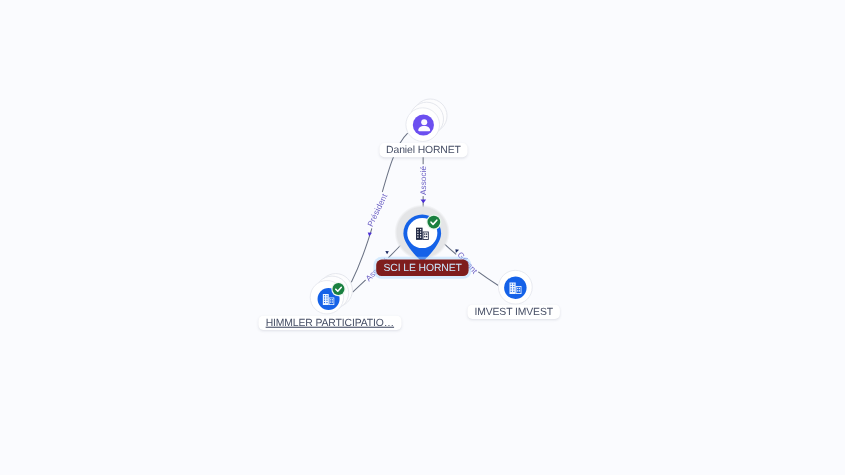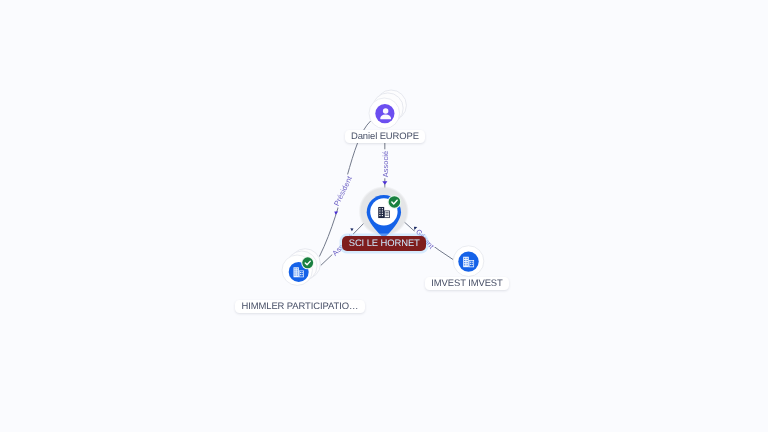--- a/index.html
+++ b/index.html
@@ -50,21 +50,21 @@
       <circle cx="26.1" cy="21.3" r="15.3" fill="#fdfdfe" stroke="#e3e5ec" stroke-width="0.85"></circle>
       <circle cx="22.9" cy="24.2" r="15.3" fill="#fdfdfe" stroke="#e3e5ec" stroke-width="0.85"></circle>
       <circle cx="19.3" cy="29.3" r="15.3" fill="#fff" stroke="#e6e8ef" stroke-width="0.85"></circle>
       <circle cx="19.9" cy="29.6" r="9.6" fill="#6c4ff0"></circle>
       <g fill="#fbfaff">
         <circle cx="20.65" cy="27.1" r="2.75"></circle>
         <path d="M20.65 30.6 c-3.55 0 -5.4 2.0 -5.4 3.8 a 0.9 0.9 0 0 0 0.9 0.9 h9.0 a 0.9 0.9 0 0 0 0.9 -0.9 c0 -1.8 -1.85 -3.8 -5.4 -3.8 z"></path>
       </g>
     </svg>
   </div>
-  <div class="nlabel" style="left:344.6px;top:129.5px;">Daniel EUROPE</div>
+  <div class="nlabel" style="left:344.6px;top:129.5px;">Daniel HORNET</div>
 
   <div class="node" style="left:281.7px;top:254.8px;width:31px;height:30.5px;">
     <svg width="50" height="46" viewBox="0 0 50 46" style="position:absolute;left:-4px;top:-14px;overflow:visible;">
       <circle cx="27.2" cy="22.9" r="15.2" fill="#fdfdfe" stroke="#e3e5ec" stroke-width="0.85"></circle>
       <circle cx="23.8" cy="25.2" r="15.2" fill="#fdfdfe" stroke="#e3e5ec" stroke-width="0.85"></circle>
       <circle cx="19.2" cy="29.2" r="15.2" fill="#fff" stroke="#e6e8ef" stroke-width="0.85"></circle>
       <circle cx="20.7" cy="30.9" r="10" fill="#1562e8"></circle>
       <g transform="translate(14.33,24.92) scale(0.53)">
         <path d="M2.2 2.6 h10.1 v18.8 h-10.1 z" fill="#eef6ff"></path>
         <path d="M12.3 8.6 h9.5 v12.8 h-9.5 z" fill="#eef6ff"></path>
@@ -86,21 +86,21 @@
             <rect x="17.6" y="15.3" width="1.9" height="2.2"></rect>
         </g>
       </g>
       <g>
         <circle cx="29.7" cy="21.8" r="6.5" fill="#eef7f0"></circle>
         <circle cx="29.7" cy="21.8" r="5.45" fill="#1a8040"></circle>
         <path d="M27.25 21.9 l1.8 1.9 l3.25 -3.65" stroke="#fff" stroke-width="1.4" fill="none" stroke-linecap="round" stroke-linejoin="round"></path>
       </g>
     </svg>
   </div>
-  <div class="nlabel" style="left:235.1px;top:300px;">HIMMLER PARTICIPATIO…</div>
+  <div class="nlabel" style="left:235.1px;top:287px;text-decoration:underline;">HIMMLER PARTICIPATIO…</div>
 
   <div class="node" style="left:452.3px;top:245.7px;width:31.5px;height:30.6px;">
     <svg width="34" height="34" viewBox="0 0 34 34" style="position:absolute;left:-0.8px;top:-0.8px;overflow:visible;">
       <circle cx="16.5" cy="16.1" r="15.35" fill="#fff" stroke="#e6e8ef" stroke-width="0.85"></circle>
       <circle cx="16.5" cy="16.6" r="10.2" fill="#1562e8"></circle>
       <g transform="translate(9.96,10.3) scale(0.555)">
         <path d="M2.2 2.6 h10.1 v18.8 h-10.1 z" fill="#eef6ff"></path>
         <path d="M12.3 8.6 h9.5 v12.8 h-9.5 z" fill="#eef6ff"></path>
         <g fill="#1562e8">
           <rect x="4.1" y="4.5" width="1.9" height="2.0"></rect>

